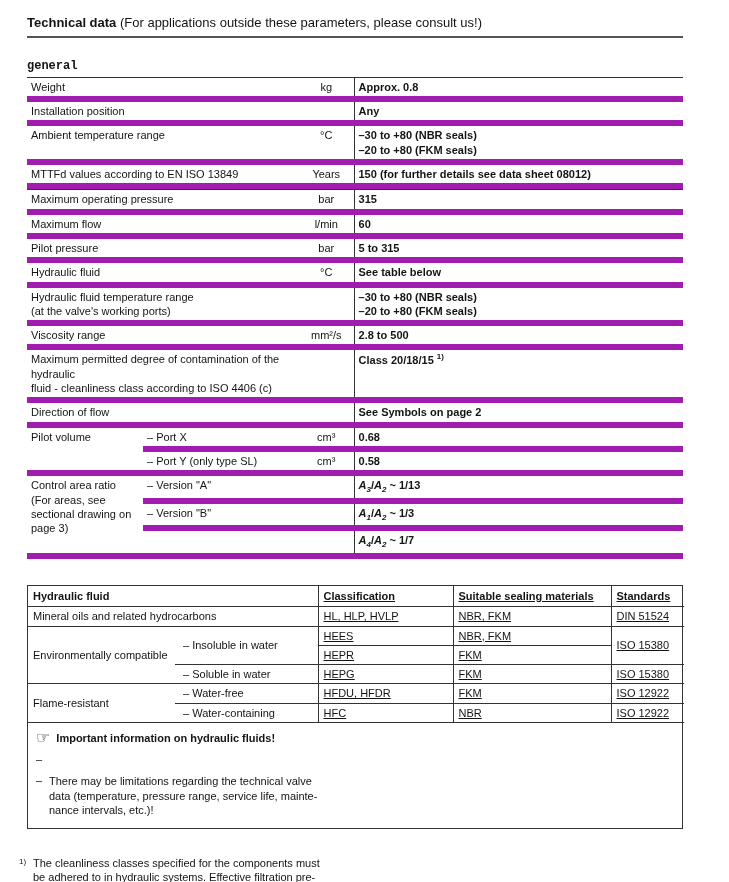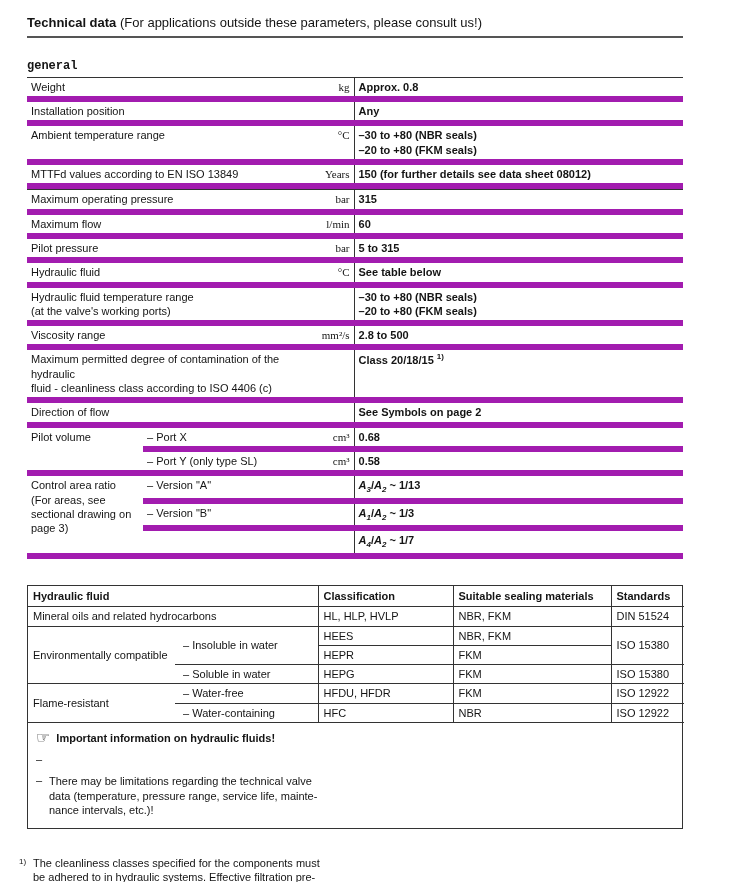--- a/index.html
+++ b/index.html
@@ -20,35 +20,35 @@
   .sec-head { font-size:12px; font-weight:bold; margin:19px 0 4px 0; }
   .sec-head.first { margin-top:21px;font-family:Liberation Mono, monospace; }
 
   
   table.t { border-collapse:collapse; width:656px; table-layout:fixed; border-top:1px solid #333; }
   table.t td {
     border-bottom:6px solid #a21caf; padding:2px 4px; vertical-align:top;
     white-space:pre-line; line-height:1.3; font-size:11px;
   }
   td.lbl { padding-left:3px; }
-  td.unit { text-align:right; padding-right:5px;font-family:Liberation Serif, serif; }
+  td.unit { text-align:center; padding-right:5px; }
   td.val { border-left:1px solid #333; padding-left:8px;font-weight:bold; }
   td.sub { padding-left:4px; }
   sub { font-size:8px; }
   sup { font-size:8px; }
 
   
   .fluid-box { margin-top:26px; border:1px solid #333; width:656px; }
   table.ft { border-collapse:collapse; width:100%; table-layout:fixed; }
   table.ft td {
     border-bottom:1px solid #333; padding:2px 5px; vertical-align:middle;
     line-height:1.3; font-size:11px;
   }
   table.ft tr.hdr td { font-weight:bold; padding-top:3px; padding-bottom:3px; }
-  table.ft td.bl { border-left:1px solid #333; }
+  table.ft td.bl { border-left:1px solid #333;text-decoration:underline; }
   table.ft td.sub2 { padding-left:8px; }
 
   .note { padding:7px 10px 10px 8px; }
   .note-head { display:flex; align-items:center; gap:6px; font-weight:bold; margin-bottom:7px; }
   .hand-icon { font-size:16px; line-height:1; font-weight:normal; }
   .bullet { display:flex; margin-bottom:9px; }
   .bullet:last-child { margin-bottom:0; }
   .bullet .dash { width:13px; flex:none; }
   .bullet .btext { white-space:pre-line; line-height:1.32; }
 

